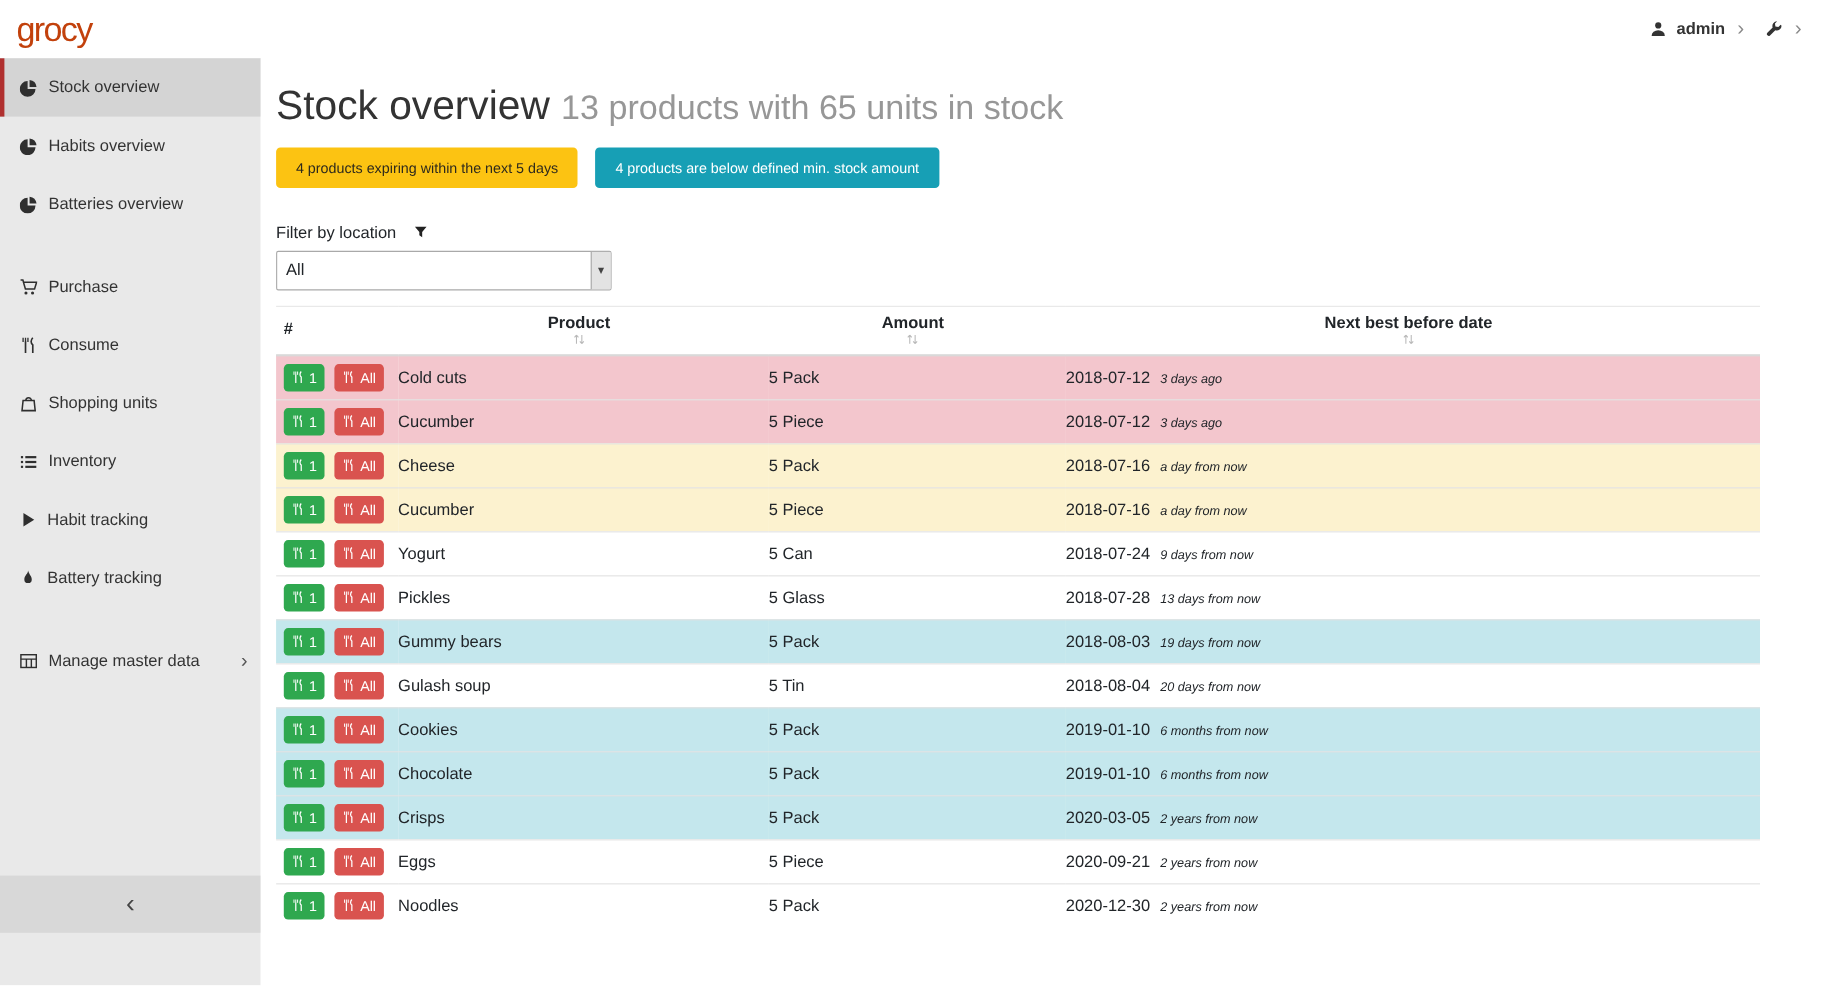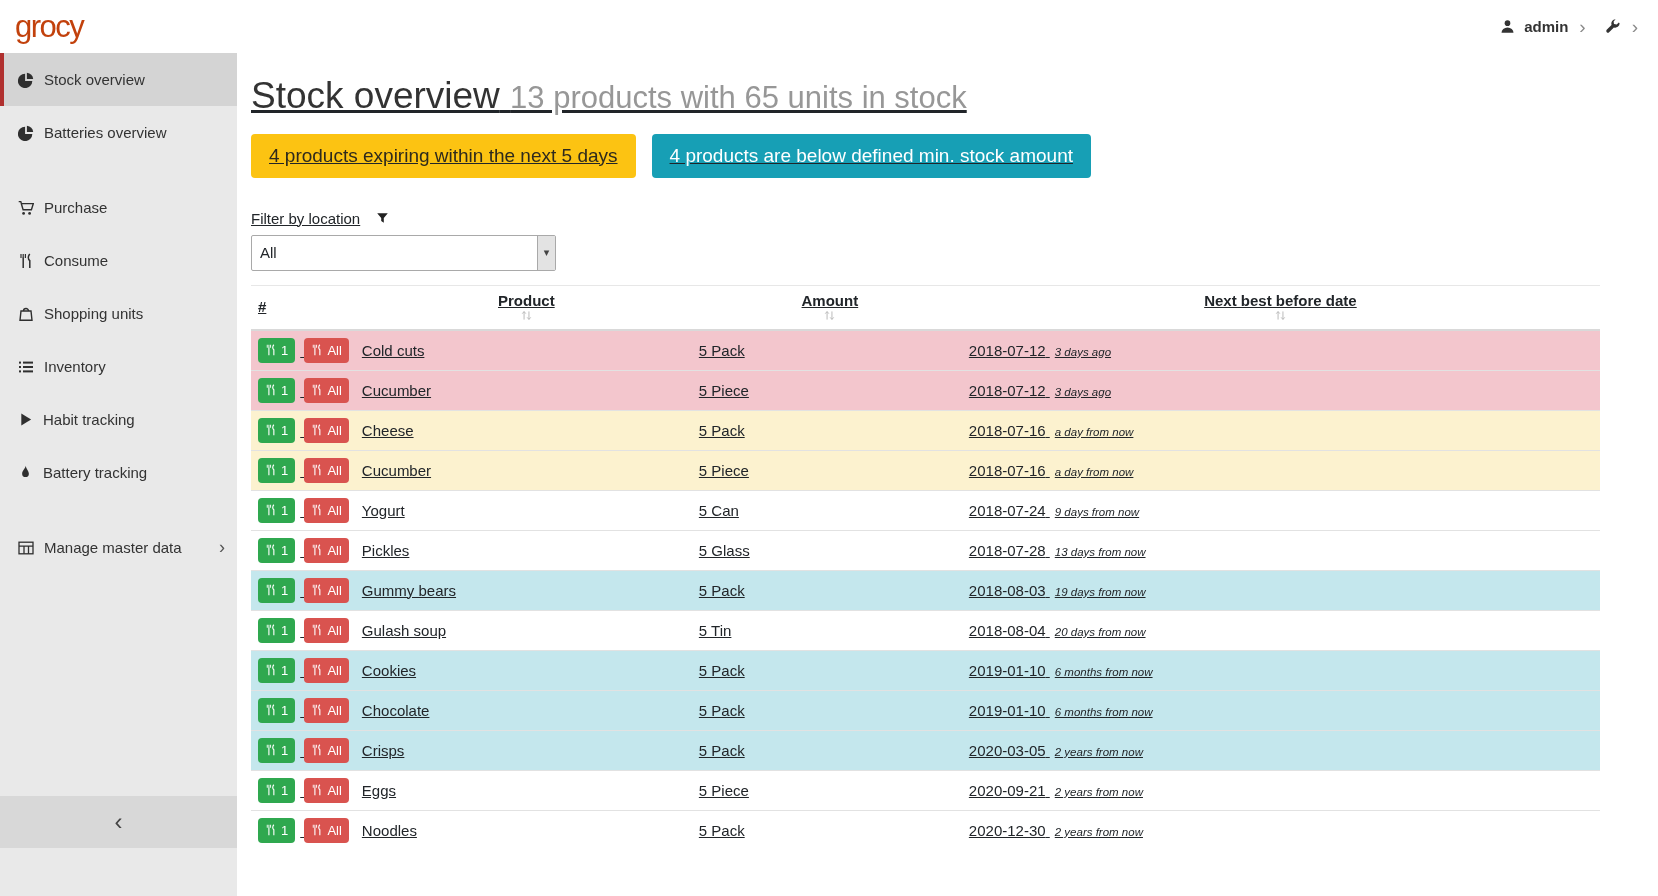--- a/index.html
+++ b/index.html
@@ -39,28 +39,28 @@
   .side-toggle {
     margin-top:auto; height:52px; flex:0 0 52px; background:#d8d8d8;
     display:flex; align-items:center; justify-content:center;
     font-size:24px; color:#444; cursor:pointer;
   }
   .side-bottom-pad { height:48px; flex:0 0 48px; }
 
   
   .main {
     position:absolute; top:53px; left:237px; right:0; bottom:0;
-    background:#fff; padding:0 58px 0 14px; overflow:hidden;text-decoration:underline;
+    background:#fff; padding:0 58px 0 14px; overflow:hidden;
   }
   h1.page-title { font-size:37px; font-weight:400; color:#333; margin:22px 0 16px; line-height:1.15; }
   h1.page-title .subtitle { font-size:31px; color:#979797; font-weight:400; }
 
   .alerts { display:flex; gap:16px; margin-bottom:32px; }
   .alert {
-    font-size:19px; padding:11px 18px; border-radius:4px; cursor:pointer;
+    font-size:13px; padding:11px 18px; border-radius:4px; cursor:pointer;
     white-space:nowrap; font-weight:500;
   }
   .alert-warning { background:#fcc312; color:#2e2a1d; }
   .alert-danger  { background:#d9534f; color:#fff; }
   .alert-info    { background:#179fb5; color:#fff; }
 
   .filters { display:flex; gap:27px; margin-bottom:14px; }
   .filter-block { width:305px; }
   .filter-label { font-size:15px; color:#212529; margin-bottom:8px; display:flex; align-items:center; gap:16px; }
   .select-wrap { position:relative; width:305px; }
@@ -190,20 +190,26 @@
       <span class="chev">›</span>
     </div>
   </div>
 
   <div class="sidebar">
     <div class="side-item active">
       <svg class="ic" width="16" height="16">
           <use href="#i-pie"></use>
         </svg>
       <span>Stock overview</span>
+    </div>
+    <div class="side-item">
+      <svg class="ic" width="16" height="16">
+          <use href="#i-pie"></use>
+        </svg>
+      <span>Habits overview</span>
     </div>
     <div class="side-item">
       <svg class="ic" width="16" height="16">
           <use href="#i-pie"></use>
         </svg>
       <span>Batteries overview</span>
     </div>
     <div class="side-item gap-before">
       <svg class="ic" width="16" height="16">
           <use href="#i-cart"></use>

